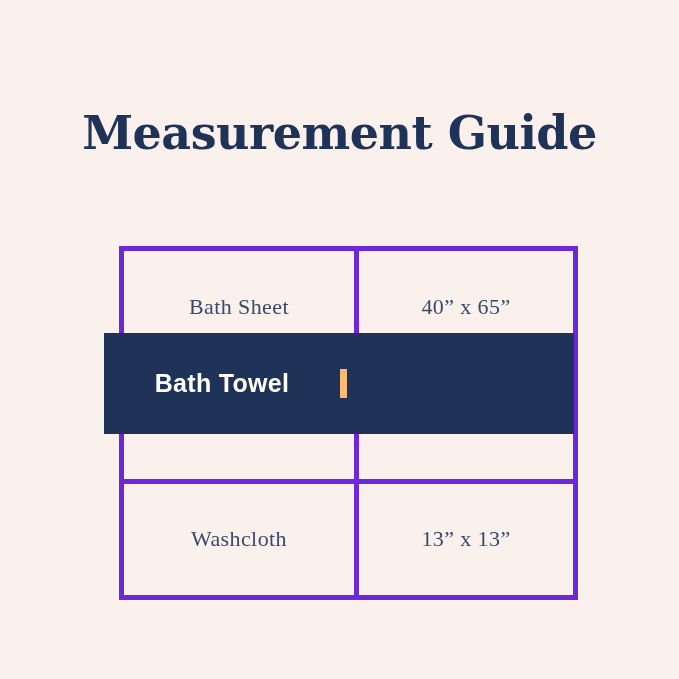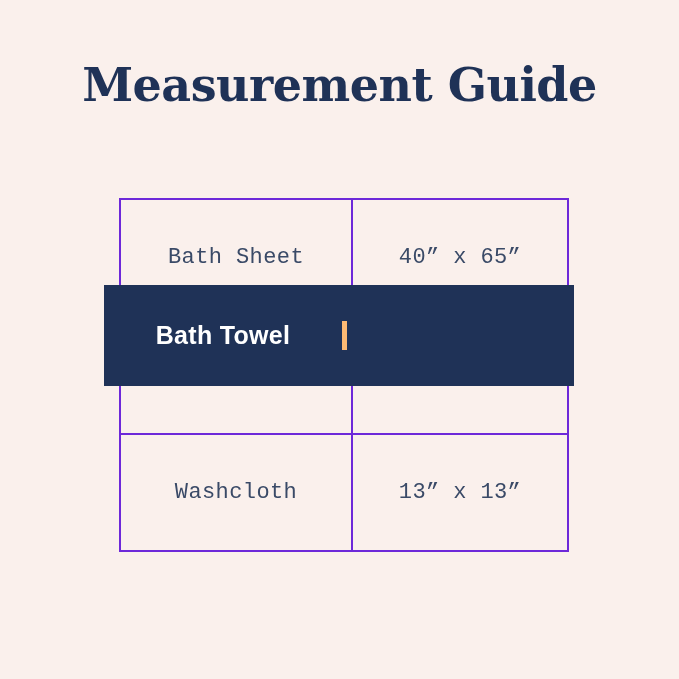--- a/index.html
+++ b/index.html
@@ -12,20 +12,21 @@
     background: #faf0ec;
     font-family: "Liberation Sans", sans-serif;
     overflow: hidden;
   }
   .page {
     position: relative;
     width: 679px;
     height: 495px;
     background: #faf0ec;
     box-sizing: border-box;
+    margin-top: 48px;
   }
   .title {
     position: absolute;
     left: 0;
     top: 60px;
     width: 679px;
     text-align: center;
     font-family: "DejaVu Serif", serif;
     font-weight: bold;
     font-size: 46px;
@@ -41,27 +42,27 @@
     height: 354px;
   }
   table.guide {
     border-collapse: collapse;
     table-layout: fixed;
     width: 440px;
     height: 354px;
     border: 1px solid #c9b7b2;
   }
   table.guide td {
-    border: 2px solid #6d28d9;
+    border: 5px solid #6d28d9;
     height: 88.5px;
     text-align: center;
     vertical-align: middle;
     color: #3a4a67;
     font-size: 22px;
-    font-family: Liberation Mono, monospace;
+    font-family: Liberation Serif, serif;
     font-weight: 400;
     letter-spacing: 0.4px;
   }
   table.guide td.name { width: 228px; }
   table.guide td.size { width: 212px; text-align: center; }
 
   
   .highlight-band {
     position: absolute;
     left: -15px;
@@ -76,21 +77,21 @@
   .highlight-band .cell {
     color: #ffffff;
     font-size: 25px;
     font-weight: bold;
     text-align: center;
     letter-spacing: 0.3px;
     font-family: "Liberation Sans", sans-serif;
   }
   .highlight-band .cell.name {
     width: 243px;
-    border-right: 5px solid #fdba74;
+    border-right: 7px solid #fdba74;
     box-sizing: border-box;
     padding-right: 0;
   }
   .highlight-band .cell.size {
     width: 227px;
     box-sizing: border-box;
   }
 </style>
 </head>
 <body>

